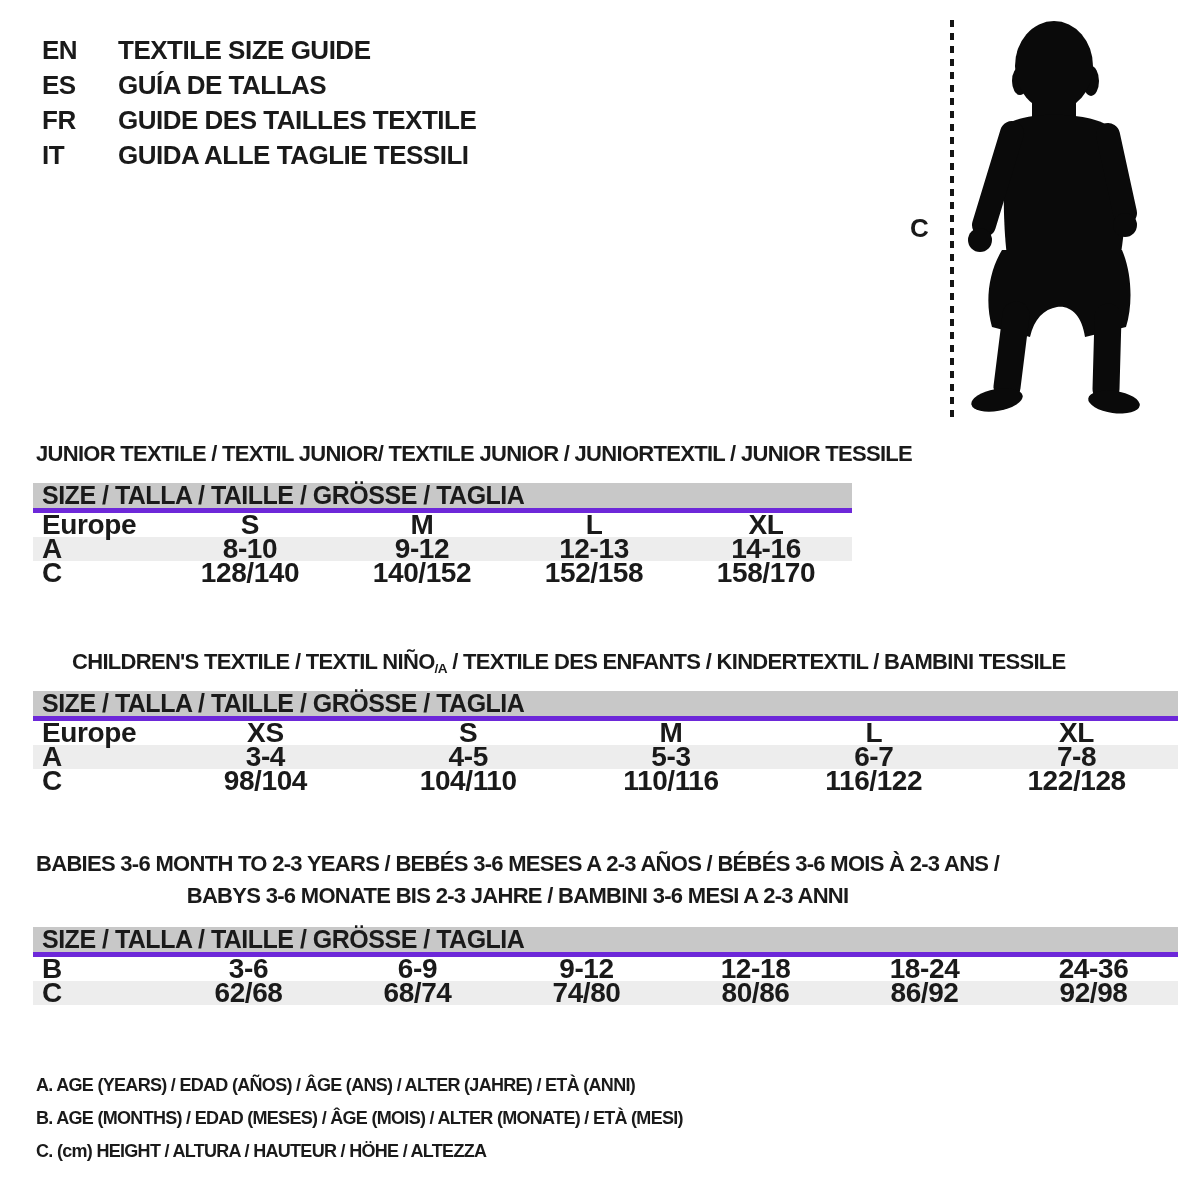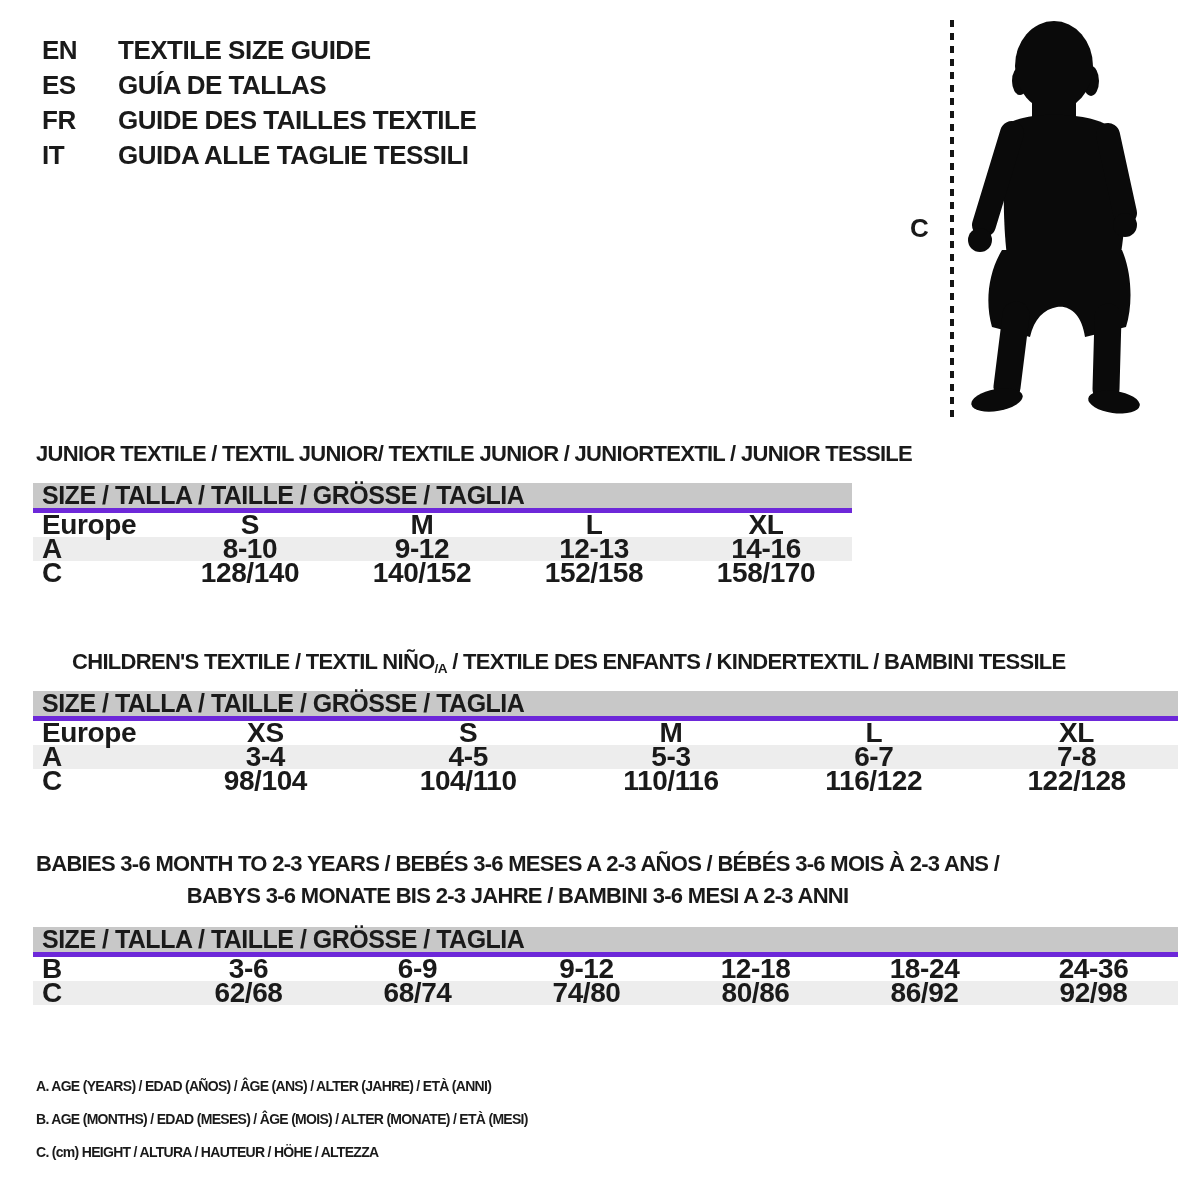--- a/index.html
+++ b/index.html
@@ -33,21 +33,21 @@
     display:flex;align-items:center;padding-left:9px;box-sizing:border-box;
     font-size:25px;letter-spacing:-0.5px;
     border-bottom:5px solid #6d28d9;
   }
   .table-row{display:flex;align-items:center;height:24px;font-size:28px;letter-spacing:-0.4px;}
   .table-row.shaded{background:var(--rowalt,#ededed);}
   .row-label{width:131px;flex:0 0 131px;padding-left:9px;box-sizing:border-box;}
   .row-cell{flex:1;text-align:center;}
   
   .legend{position:absolute;left:36px;top:1069px;}
-  .legend-line{display:flex;align-items:center;height:33px;font-size:14px;letter-spacing:-0.7px;white-space:nowrap;}
+  .legend-line{display:flex;align-items:center;height:33px;font-size:18px;letter-spacing:-0.7px;white-space:nowrap;}
 </style>
 </head>
 <body style="--bar: #c8c8c8; --rowalt: #ededed; --ink: #1a1a1a;">
 
 <div class="lang-block" id="lang-list">
     <div class="lang-row">
       <span class="lang-code">EN</span>
       <span class="lang-title">TEXTILE SIZE GUIDE</span>
     </div>
     <div class="lang-row">

